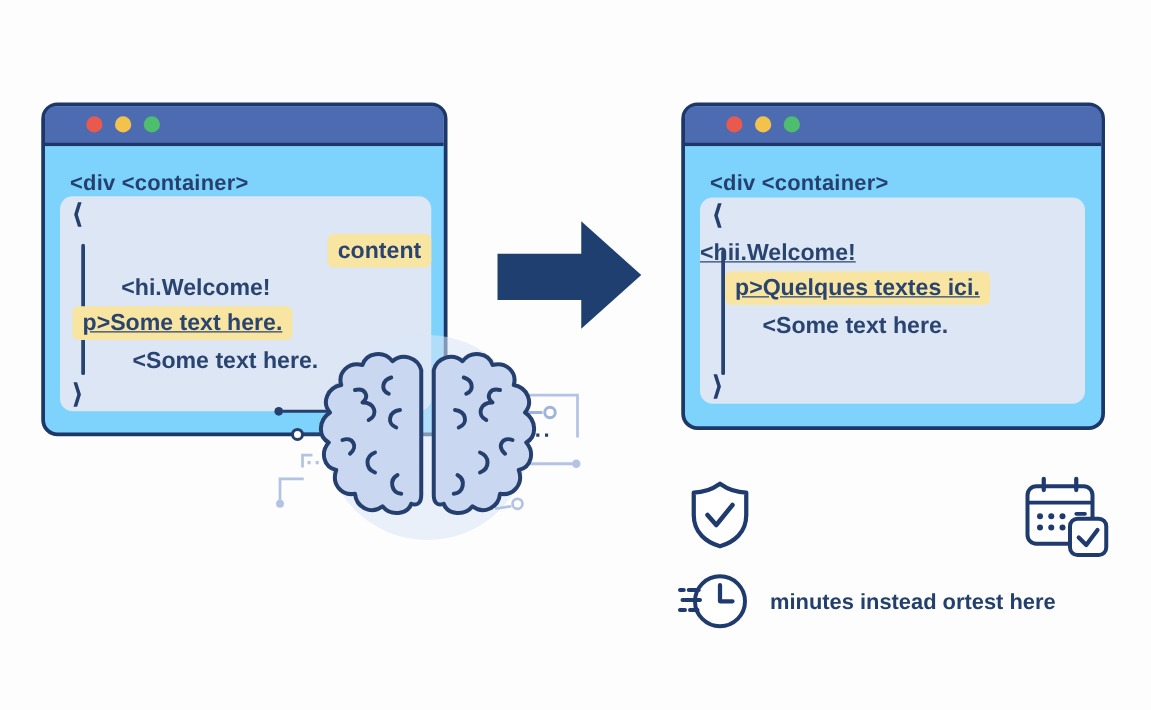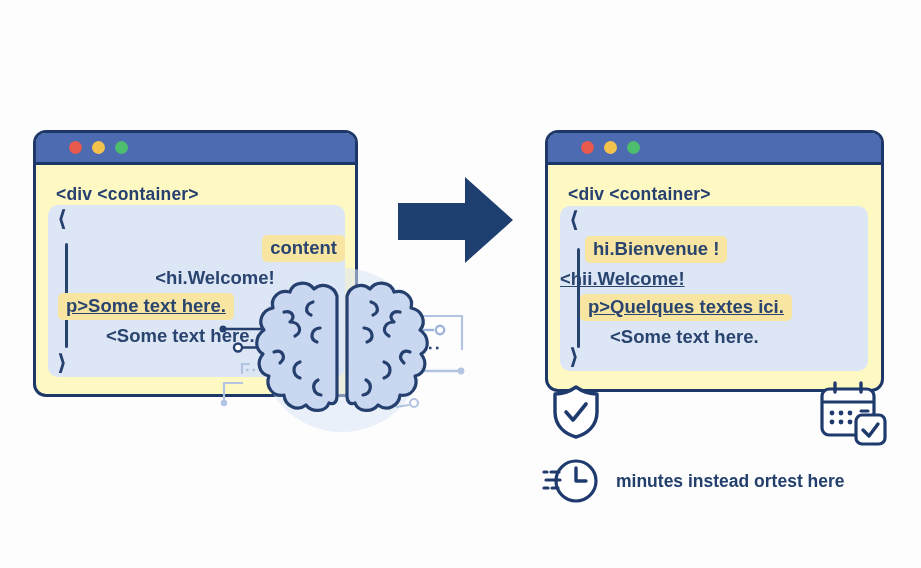--- a/index.html
+++ b/index.html
@@ -4,22 +4,22 @@
 <style>
   html,body{margin:0;padding:0;background:#fff;}
   .canvas{
     position:relative;width:921px;height:568px;overflow:hidden;
     background:#fdfdfe;
     font-family:"Liberation Sans","DejaVu Sans",sans-serif;
     color:#27436f;
   }
   
   .window{
-    position:absolute;background:#fef9c3;border:3px solid #1c3768;
-    border-radius:13px;box-sizing:border-box;z-index:1;margin-top:48px;
+    position:absolute;background:#7dd3fc;border:3px solid #1c3768;
+    border-radius:13px;box-sizing:border-box;z-index:1;
   }
   .window.left{left:33px;top:82px;width:325px;height:267px;}
   .window.right{left:545px;top:82px;width:339px;height:262px;}
   .titlebar{
     height:29px;background:#4c6bb0;border-bottom:3px solid #1c3768;
     border-radius:9px 9px 0 0;display:flex;align-items:center;
     padding-left:33px;gap:10px;
   }
   .dot{width:13px;height:13px;border-radius:50%;}
   .dot.red{background:#e8594e;}
@@ -39,21 +39,21 @@
   .window.right .vbar{top:42px;height:100px;}
   .bracket{position:absolute;left:9px;font-size:22px;font-weight:700;color:#25406e;}
   .bracket.open{top:1px;}
   .bracket.close{bottom:1px;}
   .codelines{position:absolute;left:0;right:0;top:29px;}
   .codeline{height:29px;display:flex;align-items:center;
     font-size:18.5px;font-weight:600;color:#2a4470;white-space:nowrap;}
   .hl{background:#f8e5a1;border-radius:5px;padding:2px 8px 3px 8px;}
   
   .window.left  .codeline.l1{padding-left:28px;justify-content:flex-end;}
-  .window.left  .codeline.l2{padding-left:37px;justify-content:center;}
+  .window.left  .codeline.l2{padding-left:49px;}
   .window.left  .codeline.l3{padding-left:10px;text-decoration:underline;}
   .window.left  .codeline.l4{padding-left:58px;}
   .window.right .codeline.l1{padding-left:25px;}
   .window.right .codeline.l2{text-decoration:underline;}
   .window.right .codeline.l3{padding-left:20px;text-decoration:underline;}
   .window.right .codeline.l4{padding-left:50px;}
   
   .abs{position:absolute;}
   .arrow-svg{left:395px;top:172px;z-index:2;}
   .brain-svg{left:210px;top:262px;z-index:5;}
@@ -103,23 +103,20 @@
     <div class="titlebar">
       <span class="dot red"></span>
       <span class="dot yellow"></span>
       <span class="dot green"></span>
     </div>
     <div class="win-heading">&lt;div &lt;container&gt;</div>
     <div class="codeblock">
       <span class="bracket open">⟨</span>
       <span class="vbar"></span>
       <div class="codelines">
-        <div class="codeline l1">
-            <span class="hl">hi.Bienvenue !</span>
-          </div>
         <div class="codeline l2">
             <span>&lt;hii.Welcome!</span>
           </div>
         <div class="codeline l3">
             <span class="hl">p&gt;Quelques textes ici.</span>
           </div>
         <div class="codeline l4">
             <span>&lt;Some text here.</span>
           </div>
       </div>

